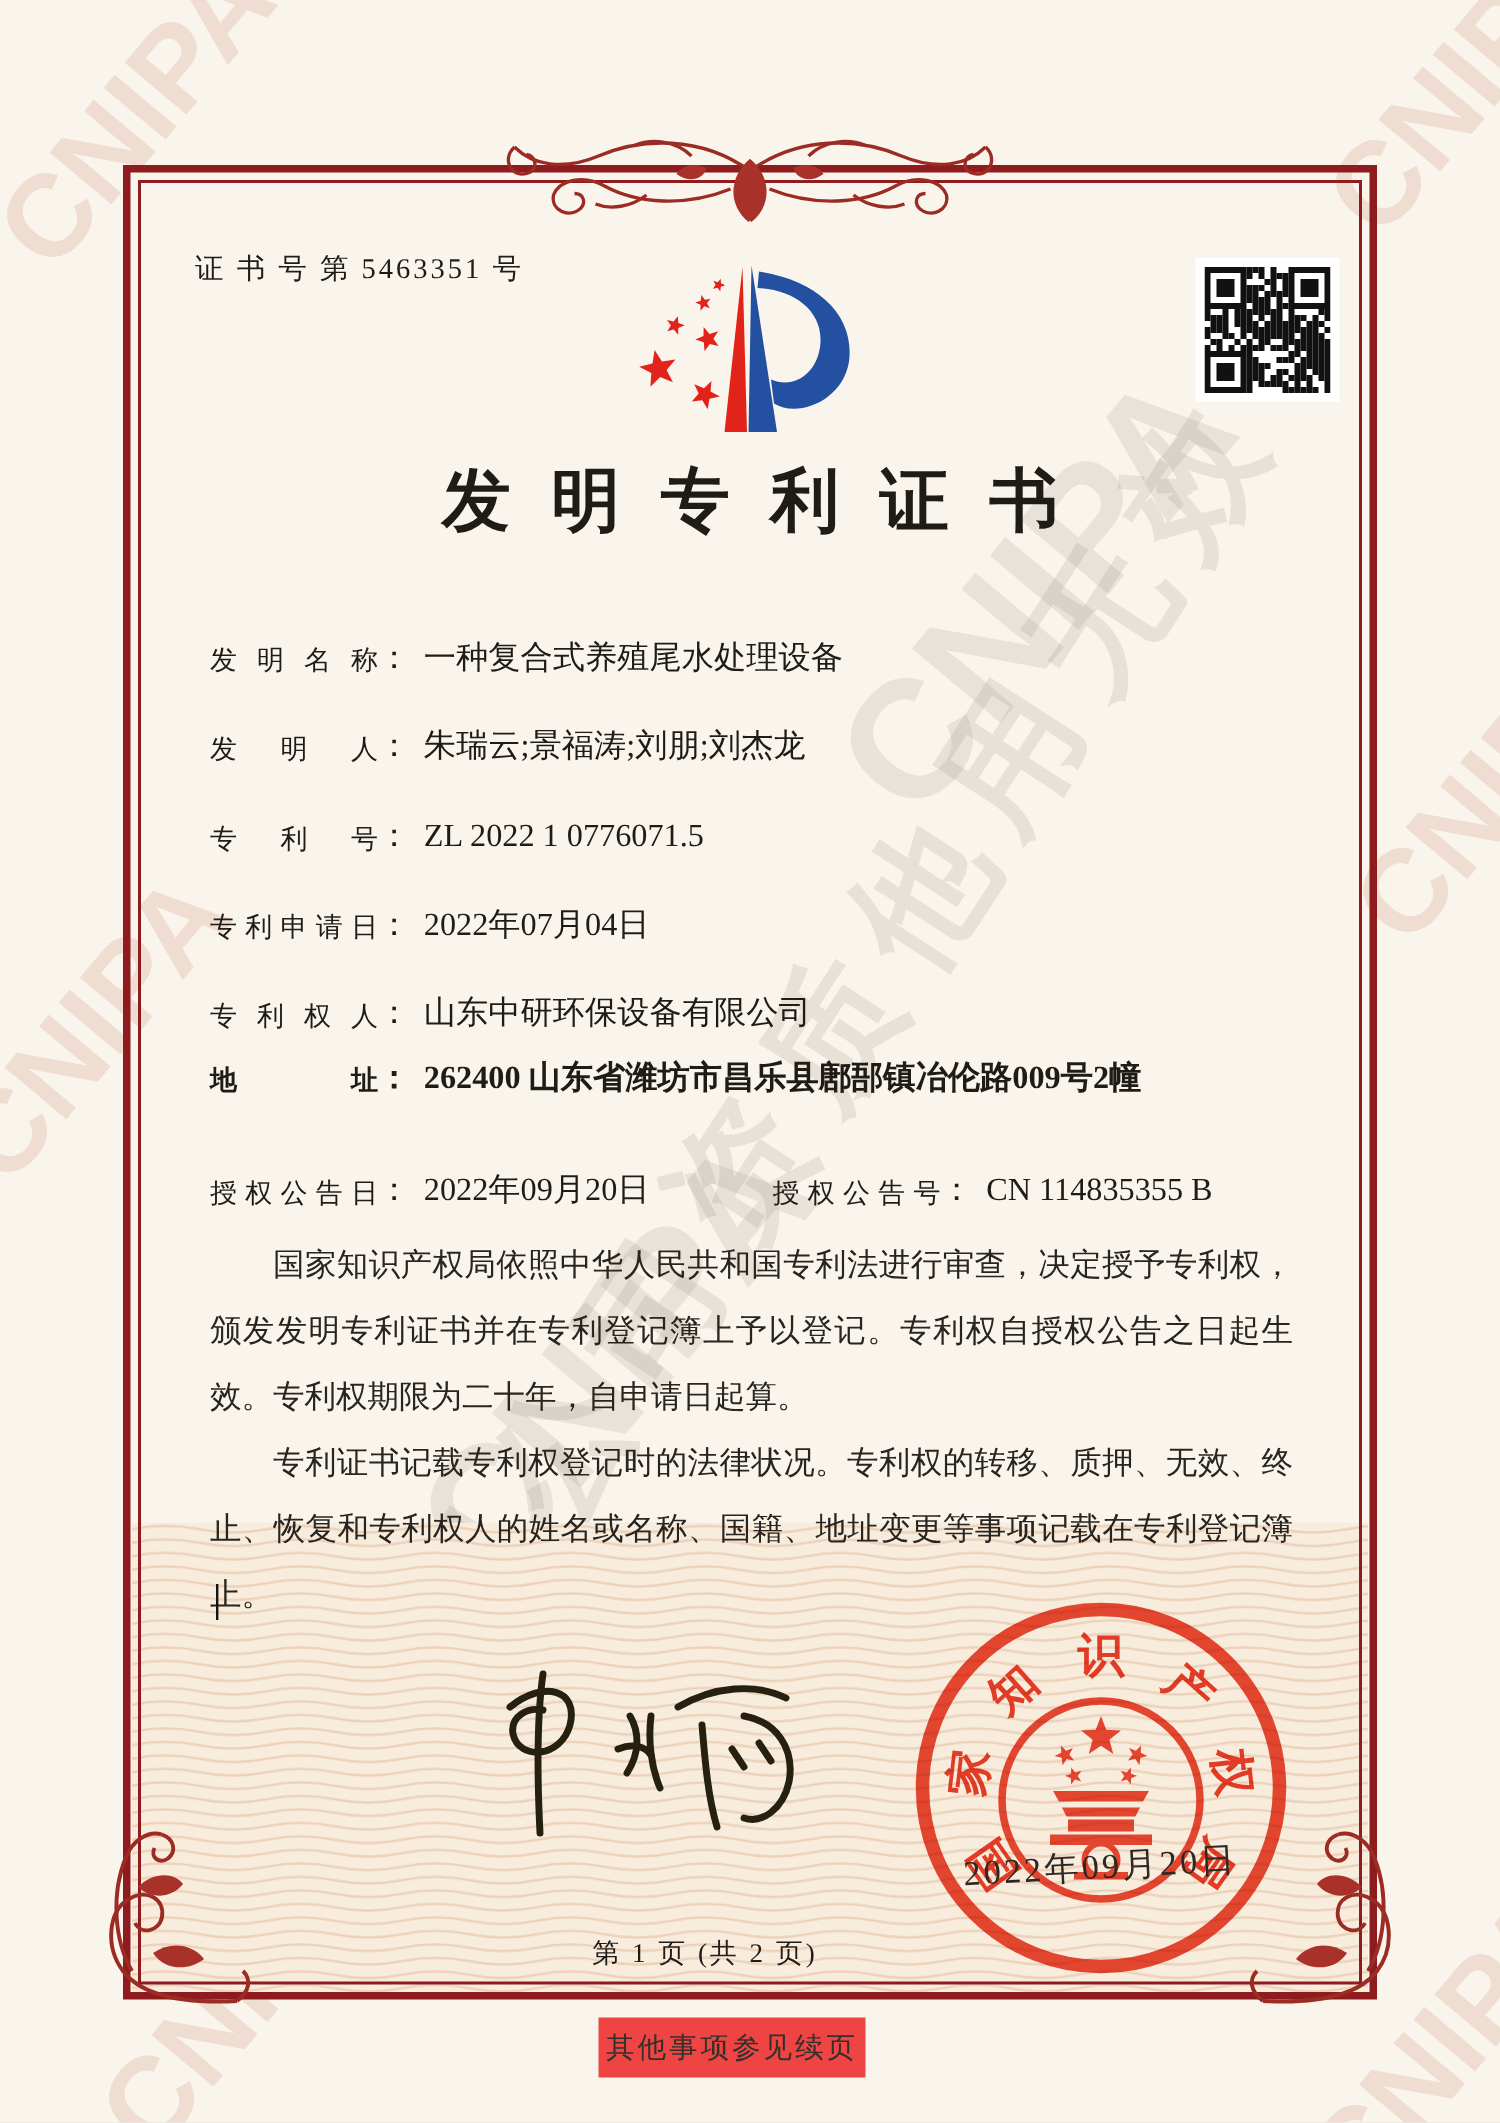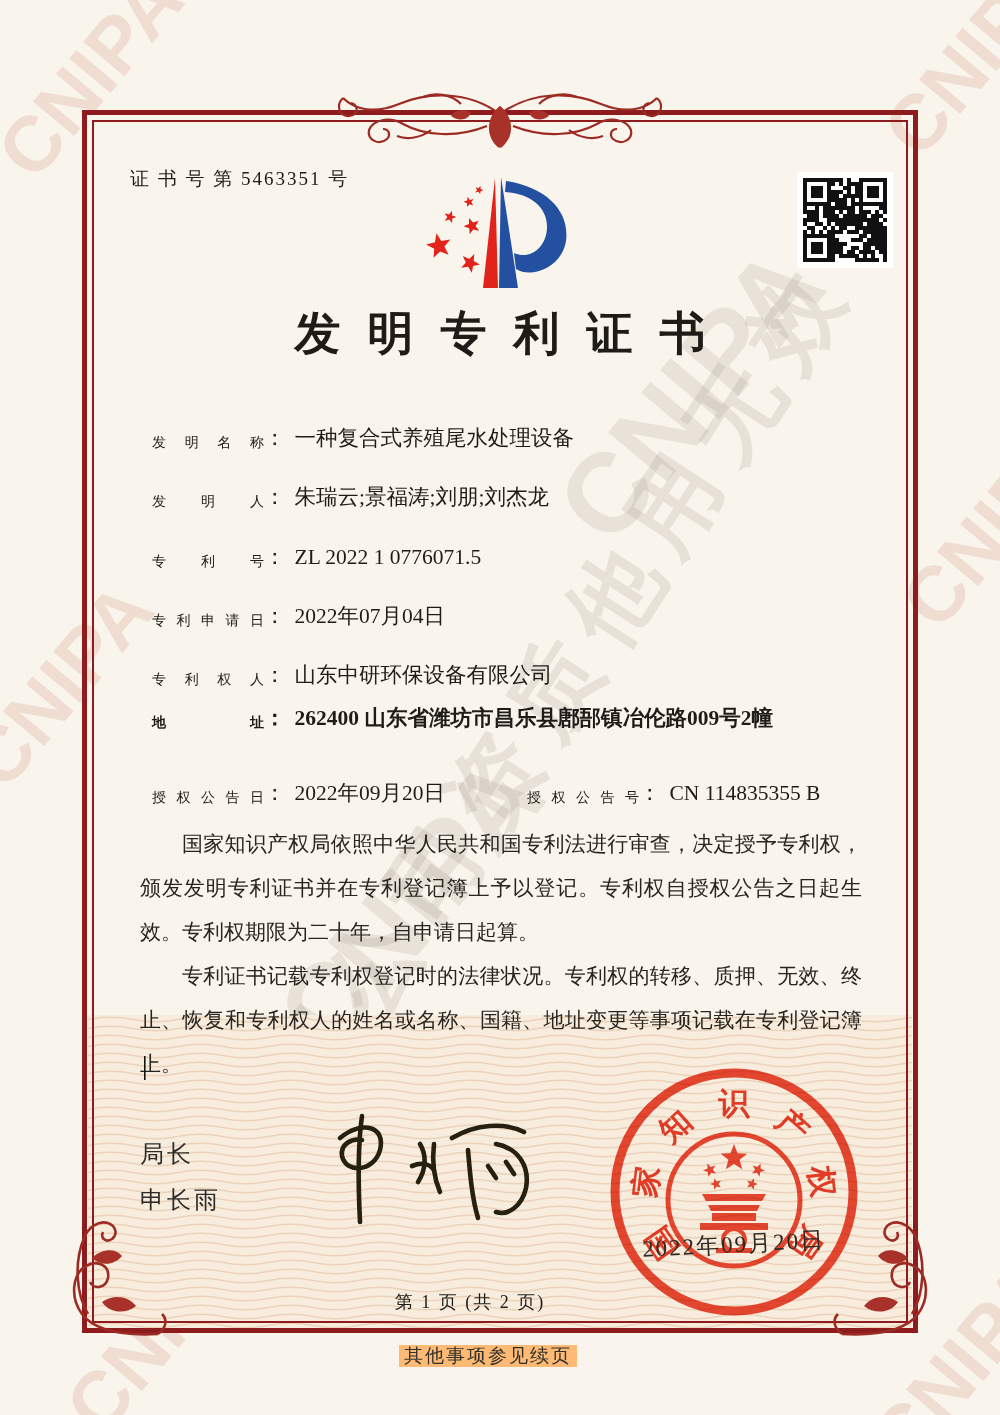--- a/index.html
+++ b/index.html
@@ -24,37 +24,37 @@
   .waves{position:absolute;left:88px;top:1015px;z-index:1;}
   .ornament{position:absolute;z-index:4;}
   .cert-no{position:absolute;left:130px;top:166px;font-size:19px;letter-spacing:2px;z-index:2;}
   .logo{position:absolute;left:420px;top:163px;z-index:2;}
   .qr{position:absolute;left:797px;top:172px;width:96px;height:96px;background:#fff;z-index:2;}
   .qr svg{position:absolute;left:6px;top:6px;}
   .title{position:absolute;left:0;right:0;top:303px;text-align:center;
     font-size:46px;font-weight:700;letter-spacing:27px;text-indent:27px;z-index:2;}
   .fields{position:absolute;left:140px;top:423px;width:740px;z-index:2;}
   .frow{position:absolute;left:0;font-size:21.5px;white-space:nowrap;}
-  .flabel{display:inline-block;width:112px;font-size:14px;text-align:justify;
-    text-align-last:justify;vertical-align:bottom;margin-left:12px;}
+  .flabel{display:inline-block;width:112px;font-size:18px;text-align:justify;
+    text-align-last:justify;vertical-align:bottom;}
   .fcolon{margin-right:9px;}
   .fpair2{position:absolute;left:375px;top:0;font-family:Liberation Serif, serif;}
   .paras{position:absolute;left:140px;top:824px;width:722px;font-size:21px;
     line-height:2.1;text-align:justify;z-index:2;color:#28241f;font-family:Liberation Mono, monospace;}
   .paras p{margin:0;text-indent:2em;}
   .barcode{position:absolute;left:142px;top:1056px;z-index:2;}
   .sig-block{position:absolute;left:140px;top:1138px;z-index:2;
     font-family:"Liberation Sans","DejaVu Sans",sans-serif;font-size:24px;color:#2b2b28;}
   .sig-block div{margin-bottom:14px;letter-spacing:3px;}
   .signature{position:absolute;left:300px;top:1110px;z-index:2;}
   .seal{position:absolute;left:604px;top:1062px;z-index:3;mix-blend-mode:multiply;opacity:.95;}
   .page-num{position:absolute;left:82px;width:776px;top:1290px;text-align:center;
     font-size:18px;letter-spacing:2px;z-index:2;}
-  .cont-note{position:absolute;left:399px;top:1345px;width:178px;height:22px;
-    background:#fdba74;z-index:2;display:flex;align-items:center;justify-content:center;
+  .cont-note{position:absolute;left:399px;top:1345px;width:178px;height:40px;
+    background:#ef4444;z-index:2;display:flex;align-items:center;justify-content:center;
     font-size:19px;letter-spacing:2px;color:#33302a;}
 </style>
 </head>
 <body>
 
 <div class="page">
 
   <div class="wm wm-cnipa" style="left:-28px;top:30px;">CNIPA</div>
   <div class="wm wm-cnipa" style="left:858px;top:8px;">CNIPA</div>
   <div class="wm wm-cnipa" style="left:-58px;top:640px;">CNIPA</div>
@@ -376,24 +376,20 @@
     <p>专利证书记载专利权登记时的法律状况。专利权的转移、质押、无效、终止、恢复和专利权人的姓名或名称、国籍、地址变更等事项记载在专利登记簿上。</p>
   </div>
 
   <svg class="barcode" width="260" height="24">
     <g id="barcode-bars" fill="#151412">
         <rect x="2.0" y="0" width="1.6" height="24"></rect>
         <rect x="4.9" y="0" width="undefined" height="24"></rect>
       </g>
   </svg>
 
-  <div class="sig-block">
-    <div>局长</div>
-    <div>申长雨</div>
-  </div>
 
   <svg class="signature" width="240" height="125" viewBox="0 0 240 125">
     <g fill="none" stroke="#25200f" stroke-width="4.6" stroke-linecap="round">
       <path d="M62,6 C58,34 58,72 60,112"></path>
       <path d="M40,28 C62,10 86,16 80,40 C74,62 46,64 42,46 C40,34 52,28 62,30"></path>
       <path d="M120,34 C126,44 127,58 118,72"></path>
       <path d="M112,56 C122,52 130,54 134,60"></path>
       <path d="M134,34 C132,50 134,68 140,82"></path>
       <path d="M152,28 C176,14 204,12 224,22"></path>
       <path d="M168,40 C170,64 172,88 178,108"></path>

